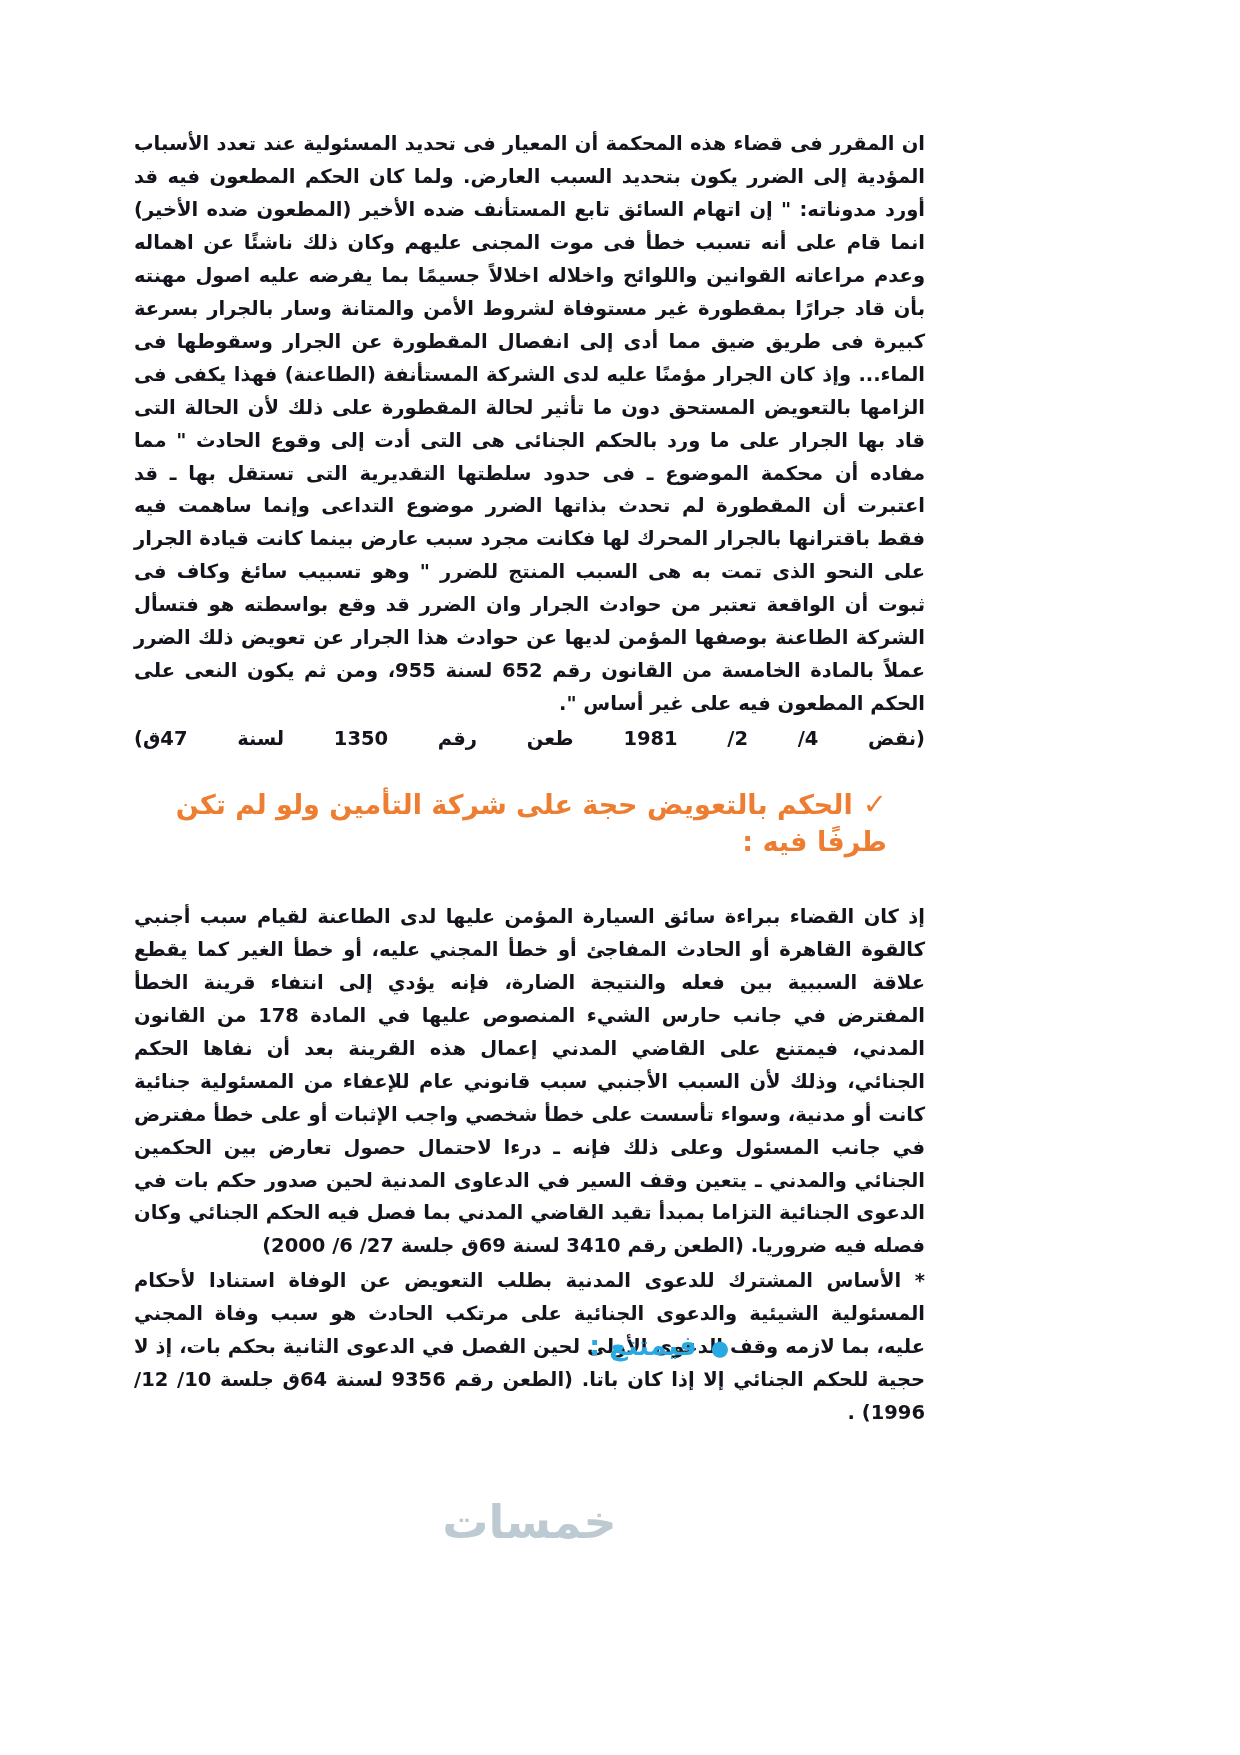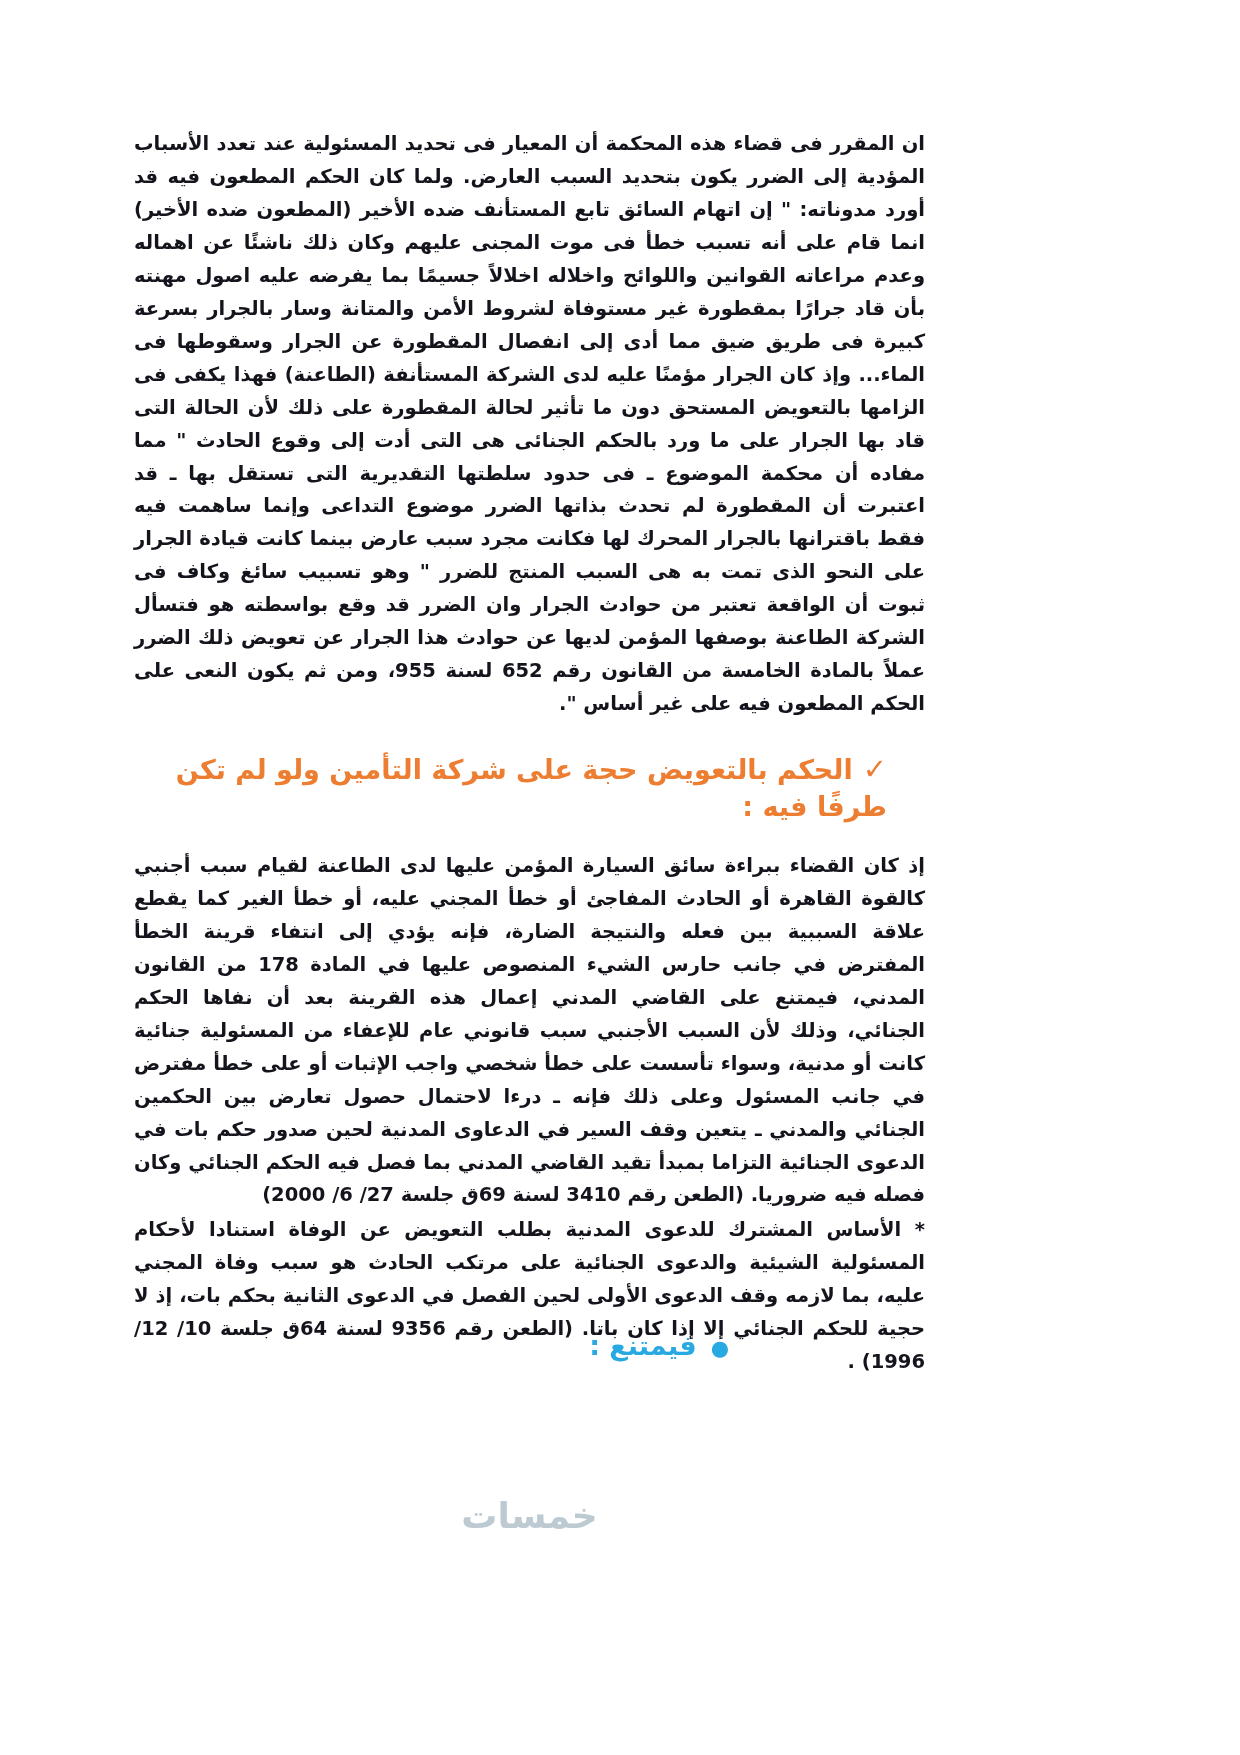--- a/index.html
+++ b/index.html
@@ -27,21 +27,21 @@
     color: var(--body_text, #14141d);
     text-align: justify;
     line-height: 1.69;
   }
   .citation {
     text-align: justify;
     text-align-last: justify;
     margin: 2px 0;
   }
   .orange-heading {
-    margin: 30px 0 26px 0;
+    margin: 30px 0 42px 0;
     direction: rtl;
     text-align: right;
     padding-right: 38px;
     color: var(--heading_orange, #ED7D31);
     font-size: 27px;
     font-weight: bold;
     line-height: 1.3;
   }
   .check {
     display: inline-block;
@@ -63,36 +63,37 @@
     font-size: 21px;
     vertical-align: middle;
     margin-left: 14px;
   }
   .watermark {
     position: absolute;
     top: 1495px;
     left: 0; right: 0;
     text-align: center;
     direction: rtl;
-    font-size: 36px;
+    font-size: 46px;
     font-weight: bold;
     color: var(--watermark, #b6c5ce);
     letter-spacing: 1px;
     opacity: 0.9;
   }
 </style>
 </head>
 <body>
 
 <div class="page">
 
   <div class="content">
 
     <p class="para">ان المقرر فى قضاء هذه المحكمة أن المعيار فى تحديد المسئولية عند تعدد الأسباب المؤدية إلى الضرر يكون بتحديد السبب العارض. ولما كان الحكم المطعون فيه قد أورد مدوناته: " إن اتهام السائق تابع المستأنف ضده الأخير (المطعون ضده الأخير) انما قام على أنه تسبب خطأ فى موت المجنى عليهم وكان ذلك ناشئًا عن اهماله وعدم مراعاته القوانين واللوائح واخلاله اخلالاً جسيمًا بما يفرضه عليه اصول مهنته بأن قاد جرارًا بمقطورة غير مستوفاة لشروط الأمن والمتانة وسار بالجرار بسرعة كبيرة فى طريق ضيق مما أدى إلى انفصال المقطورة عن الجرار وسقوطها فى الماء... وإذ كان الجرار مؤمنًا عليه لدى الشركة المستأنفة (الطاعنة) فهذا يكفى فى الزامها بالتعويض المستحق دون ما تأثير لحالة المقطورة على ذلك لأن الحالة التى قاد بها الجرار على ما ورد بالحكم الجنائى هى التى أدت إلى وقوع الحادث " مما مفاده أن محكمة الموضوع ـ فى حدود سلطتها التقديرية التى تستقل بها ـ قد اعتبرت أن المقطورة لم تحدث بذاتها الضرر موضوع التداعى وإنما ساهمت فيه فقط باقترانها بالجرار المحرك لها فكانت مجرد سبب عارض بينما كانت قيادة الجرار على النحو الذى تمت به هى السبب المنتج للضرر " وهو تسبيب سائغ وكاف فى ثبوت أن الواقعة تعتبر من حوادث الجرار وان الضرر قد وقع بواسطته هو فتسأل الشركة الطاعنة بوصفها المؤمن لديها عن حوادث هذا الجرار عن تعويض ذلك الضرر عملاً بالمادة الخامسة من القانون رقم 652 لسنة 955، ومن ثم يكون النعى على الحكم المطعون فيه على غير أساس ".</p>
 
+    <p class="para citation">(نقض 4/ 2/ 1981 طعن رقم 1350 لسنة 47ق)</p>
 
 
     <h2 class="orange-heading">
       <span class="check">✓</span><span>الحكم بالتعويض حجة على شركة التأمين ولو لم تكن طرفًا فيه :</span>
     </h2>
 
     <p class="para">إذ كان القضاء ببراءة سائق السيارة المؤمن عليها لدى الطاعنة لقيام سبب أجنبي كالقوة القاهرة أو الحادث المفاجئ أو خطأ المجني عليه، أو خطأ الغير كما يقطع علاقة السببية بين فعله والنتيجة الضارة، فإنه يؤدي إلى انتفاء قرينة الخطأ المفترض في جانب حارس الشيء المنصوص عليها في المادة 178 من القانون المدني، فيمتنع على القاضي المدني إعمال هذه القرينة بعد أن نفاها الحكم الجنائي، وذلك لأن السبب الأجنبي سبب قانوني عام للإعفاء من المسئولية جنائية كانت أو مدنية، وسواء تأسست على خطأ شخصي واجب الإثبات أو على خطأ مفترض في جانب المسئول وعلى ذلك فإنه ـ درءا لاحتمال حصول تعارض بين الحكمين الجنائي والمدني ـ يتعين وقف السير في الدعاوى المدنية لحين صدور حكم بات في الدعوى الجنائية التزاما بمبدأ تقيد القاضي المدني بما فصل فيه الحكم الجنائي وكان فصله فيه ضروريا. (الطعن رقم 3410 لسنة 69ق جلسة 27/ 6/ 2000)</p>
 
     <p class="para">* الأساس المشترك للدعوى المدنية بطلب التعويض عن الوفاة استنادا لأحكام المسئولية الشيئية والدعوى الجنائية على مرتكب الحادث هو سبب وفاة المجني عليه، بما لازمه وقف الدعوى الأولى لحين الفصل في الدعوى الثانية بحكم بات، إذ لا حجية للحكم الجنائي إلا إذا كان باتا. (الطعن رقم 9356 لسنة 64ق جلسة 10/ 12/ 1996) .</p>
 

